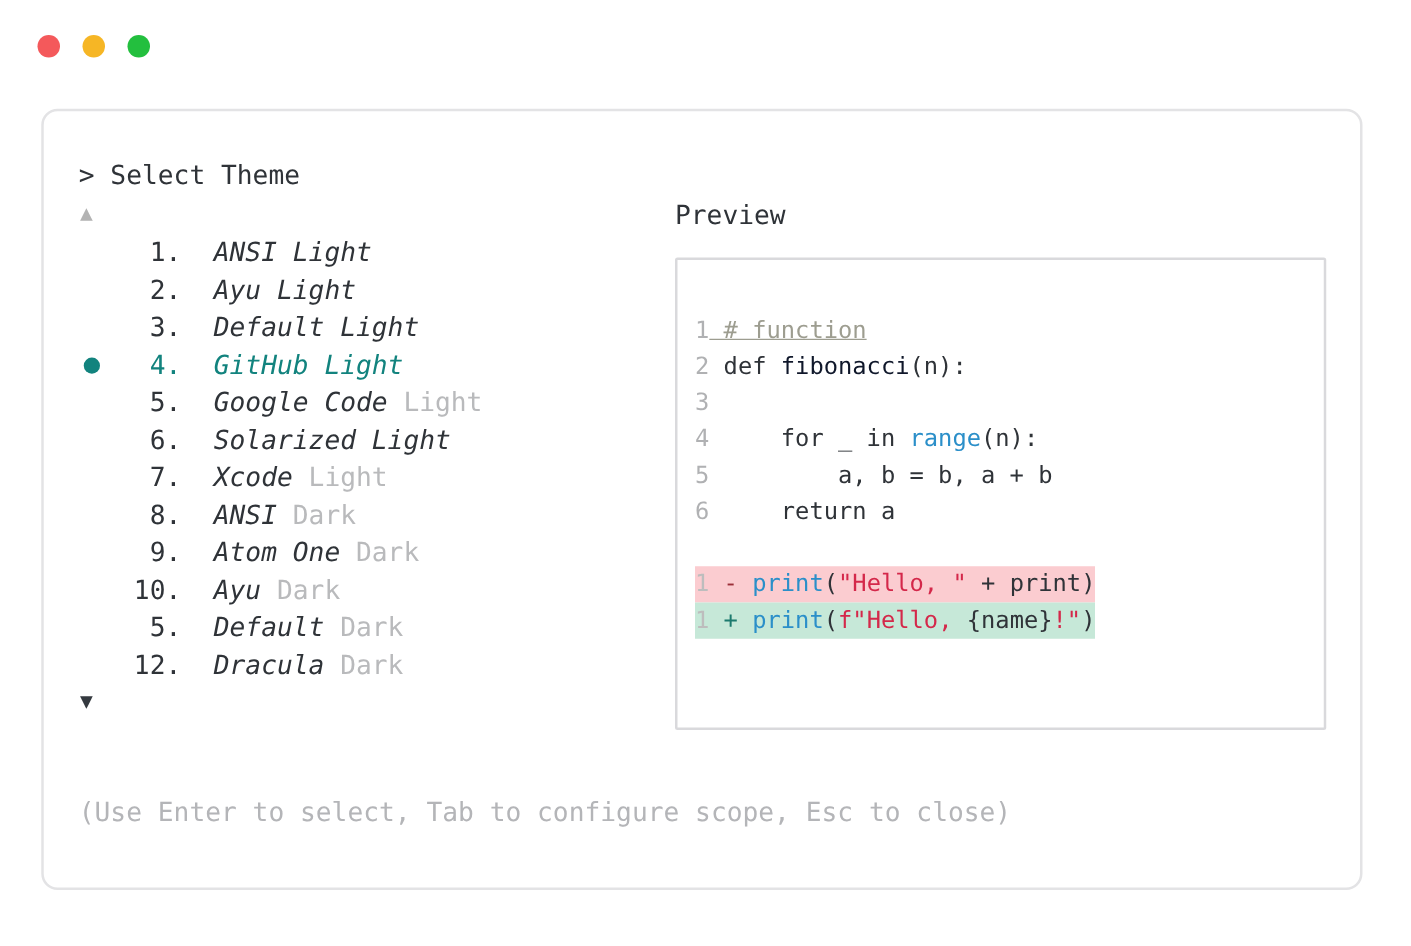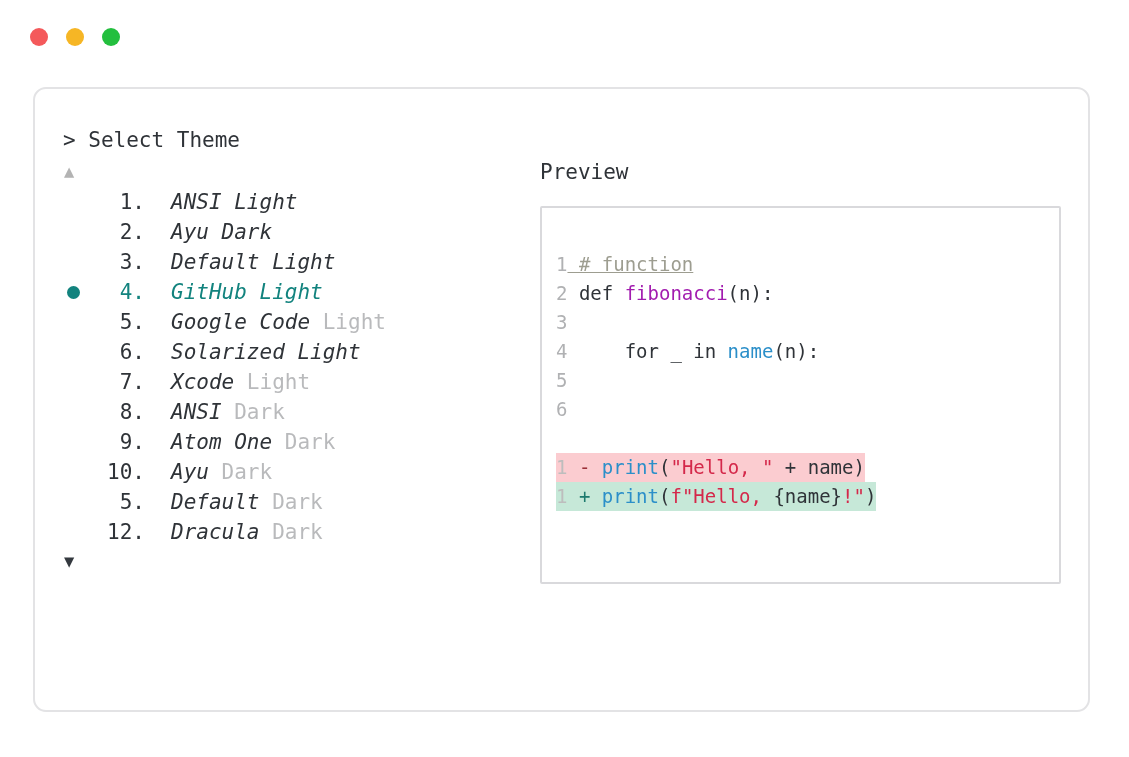--- a/index.html
+++ b/index.html
@@ -174,21 +174,21 @@
     align-items: center;
   }
   .code-line .ln {
     color: #b0b1b3;
     flex: 0 0 auto;
   }
   .code-line .src { flex: 0 0 auto; }
   .code-line.spacer { height: 29px; }
   .tok-comment  { color: #9d9d90; text-decoration: underline; }
   .tok-keyword  { color: #2f3338; }
-  .tok-func     { color: #a21caf; }
+  .tok-func     { color: #0f172a; }
   .tok-num      { color: #0f8a84; }
   .tok-builtin  { color: #2b8fc9; }
   .tok-plain    { color: #2f3338; }
   .tok-string   { color: #d4284a; }
   .tok-delmark  { color: #9b2f38; }
   .tok-addmark  { color: #1d7a6e; }
   .tok-lnfaint  { color: #bdbdbd; }
 
   .diff-row { padding-left: 14px; }
   .diff-row .band { display: inline-block; }
@@ -205,49 +205,50 @@
 </div>
 
 <div class="card">
   <div class="card-inner">
 
     <div class="left-pane">
       <div class="prompt-line">&gt; Select Theme</div>
       <div class="scroll-arrow up">▲</div>
       <ul class="theme-list" id="theme-list">
           <li class="theme-row"><span class="bullet-cell"></span><span class="index-cell">1.</span><span class="dot-cell"> </span><span class="name-cell">ANSI Light</span></li>
-          <li class="theme-row"><span class="bullet-cell"></span><span class="index-cell">2.</span><span class="dot-cell"> </span><span class="name-cell">Ayu Dark</span></li>
+          <li class="theme-row"><span class="bullet-cell"></span><span class="index-cell">2.</span><span class="dot-cell"> </span><span class="name-cell">Ayu Light</span></li>
           <li class="theme-row"><span class="bullet-cell"></span><span class="index-cell">3.</span><span class="dot-cell"> </span><span class="name-cell">Default Light</span></li>
           <li class="theme-row selected"><span class="bullet-cell"><span class="bullet"></span></span><span class="index-cell">4.</span><span class="dot-cell"> </span><span class="name-cell">GitHub Light</span></li>
           <li class="theme-row"><span class="bullet-cell"></span><span class="index-cell">5.</span><span class="dot-cell"> </span><span class="name-cell">Google Code</span><span class="variant-cell"> Light</span></li>
           <li class="theme-row"><span class="bullet-cell"></span><span class="index-cell">6.</span><span class="dot-cell"> </span><span class="name-cell">Solarized Light</span></li>
           <li class="theme-row"><span class="bullet-cell"></span><span class="index-cell">7.</span><span class="dot-cell"> </span><span class="name-cell">Xcode</span><span class="variant-cell"> Light</span></li>
           <li class="theme-row"><span class="bullet-cell"></span><span class="index-cell">8.</span><span class="dot-cell"> </span><span class="name-cell">ANSI</span><span class="variant-cell"> Dark</span></li>
           <li class="theme-row"><span class="bullet-cell"></span><span class="index-cell">9.</span><span class="dot-cell"> </span><span class="name-cell">Atom One</span><span class="variant-cell"> Dark</span></li>
           <li class="theme-row"><span class="bullet-cell"></span><span class="index-cell">10.</span><span class="dot-cell"> </span><span class="name-cell">Ayu</span><span class="variant-cell"> Dark</span></li>
           <li class="theme-row"><span class="bullet-cell"></span><span class="index-cell">5.</span><span class="dot-cell"> </span><span class="name-cell">Default</span><span class="variant-cell"> Dark</span></li>
           <li class="theme-row"><span class="bullet-cell"></span><span class="index-cell">12.</span><span class="dot-cell"> </span><span class="name-cell">Dracula</span><span class="variant-cell"> Dark</span></li>
         </ul>
       <div class="scroll-arrow down">▼</div>
     </div>
 
+    <div class="hint">(Use Enter to select, Tab to configure scope, Esc to close)</div>
 
     <div class="right-pane">
       <div class="preview-title">Preview</div>
       <div class="preview-box">
         <div class="code-block" id="code-block">
             <div class="code-line"><span class="ln">1</span><span class="src"><span class="tok-comment"> # function</span></span></div>
             <div class="code-line"><span class="ln">2</span><span class="src"><span class="tok-keyword"> def </span><span class="tok-func">fibonacci</span><span class="tok-plain">(n):</span></span></div>
             <div class="code-line"><span class="ln">3</span></div>
-            <div class="code-line"><span class="ln">4</span><span class="src"><span class="tok-plain">     for _ in </span><span class="tok-builtin">name</span><span class="tok-plain">(n):</span></span></div>
-            <div class="code-line"><span class="ln">5</span></div>
-            <div class="code-line"><span class="ln">6</span></div>
+            <div class="code-line"><span class="ln">4</span><span class="src"><span class="tok-plain">     for _ in </span><span class="tok-builtin">range</span><span class="tok-plain">(n):</span></span></div>
+            <div class="code-line"><span class="ln">5</span><span class="src"><span class="tok-plain">         a, b = b, a + b</span></span></div>
+            <div class="code-line"><span class="ln">6</span><span class="src"><span class="tok-plain">     return a</span></span></div>
           </div>
         <div class="code-line spacer"></div>
         <div class="code-block" id="diff-block">
-            <div class="code-line diff-row diff-del"><span class="band"><span class="tok-lnfaint">1</span><span class="tok-delmark"> - </span><span class="tok-builtin">print</span><span class="tok-plain">(</span><span class="tok-string">"Hello, "</span><span class="tok-plain"> + name)</span></span></div>
+            <div class="code-line diff-row diff-del"><span class="band"><span class="tok-lnfaint">1</span><span class="tok-delmark"> - </span><span class="tok-builtin">print</span><span class="tok-plain">(</span><span class="tok-string">"Hello, "</span><span class="tok-plain"> + print)</span></span></div>
             <div class="code-line diff-row diff-add"><span class="band"><span class="tok-lnfaint">1</span><span class="tok-addmark"> + </span><span class="tok-builtin">print</span><span class="tok-plain">(</span><span class="tok-string">f"Hello, </span><span class="tok-plain">{name}</span><span class="tok-string">!"</span><span class="tok-plain">)</span></span></div>
           </div>
       </div>
     </div>
 
   </div>
 </div>
 
 </body></html>

